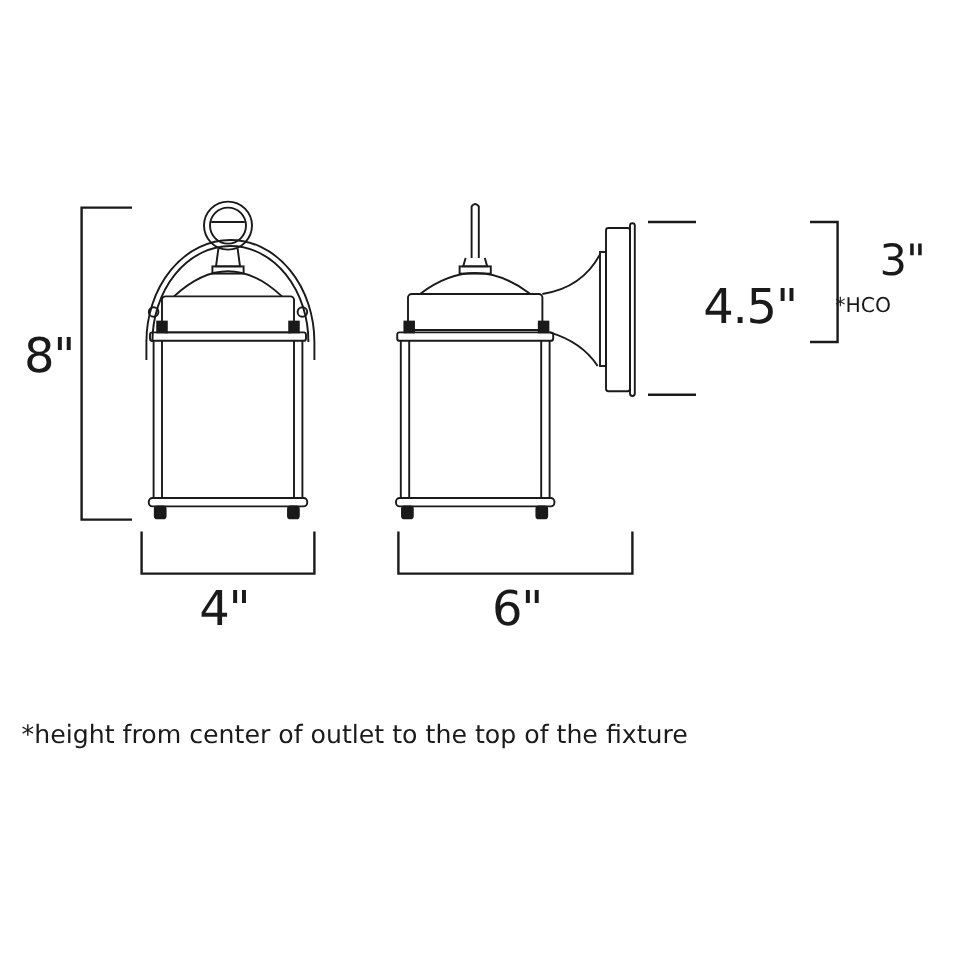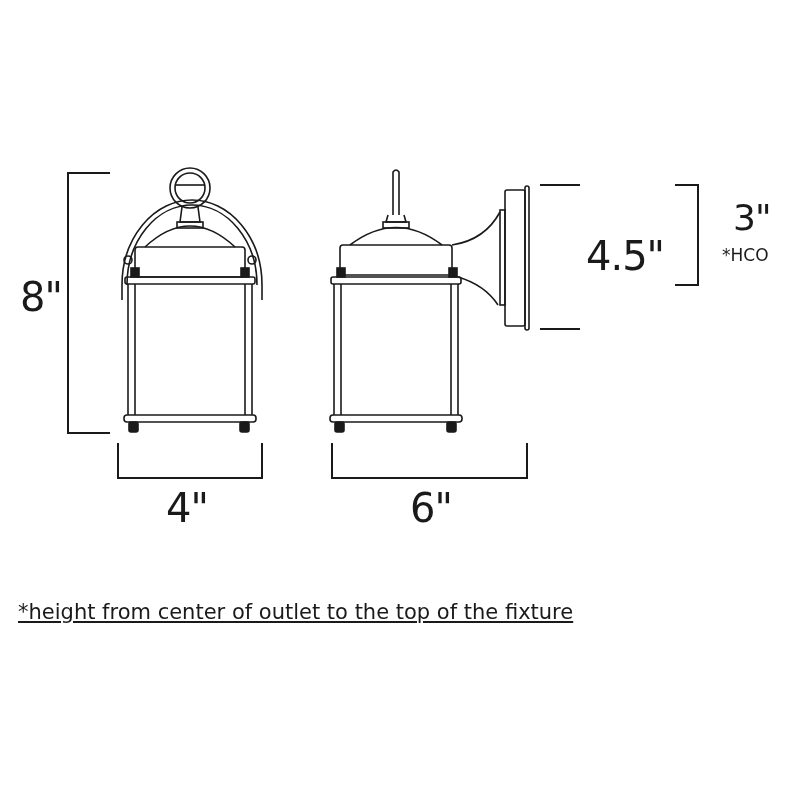--- a/index.html
+++ b/index.html
@@ -3,21 +3,21 @@
 <meta charset="utf-8">
 <style>
   html, body { margin: 0; padding: 0; background: #ffffff; }
   body { width: 800px; height: 800px; position: relative; overflow: hidden;
          font-family: "DejaVu Sans", "Liberation Sans", sans-serif; color: #1a1a1a; }
   svg.drawing { position: absolute; left: 0; top: 0; }
   .lbl { position: absolute; white-space: nowrap; color: #1a1a1a;
          font-family: "DejaVu Sans", sans-serif; font-weight: 400; line-height: 1; }
   .big { font-size: 40px; letter-spacing: -1px; }
   .small { font-size: 17px; }
-  .foot { font-size: 21px; text-decoration: underline; }
+  .foot { font-size: 21px; }
 </style>
 </head>
 <body>
 
 <svg class="drawing" width="800" height="800" viewBox="0 0 800 800" fill="none" stroke="#1a1a1a" stroke-width="2">
 
   <g>
     <polyline points="110,173 68,173 68,433 110,433"></polyline>
   </g>
 
@@ -107,14 +107,14 @@
   <g>
     <polyline points="675,185 698,185 698,285 675,285"></polyline>
   </g>
 </svg>
 
 <div class="lbl big" style="left:20px; top:277px;">8"</div>
 <div class="lbl big" style="left:166px; top:488px;">4"</div>
 <div class="lbl big" style="left:410px; top:488px;">6"</div>
 <div class="lbl big" style="left:586px; top:236px;">4.5"</div>
 <div class="lbl big" style="left:733px; top:200px; font-size:36px;">3"</div>
-<div class="lbl small" style="left:722px; top:247px;">*HCO</div>
+<div class="lbl small" style="left:696px; top:247px;">*HCO</div>
 <div class="lbl foot" style="left:18px; top:602px;">*height from center of outlet to the top of the fixture</div>
 
 </body></html>

